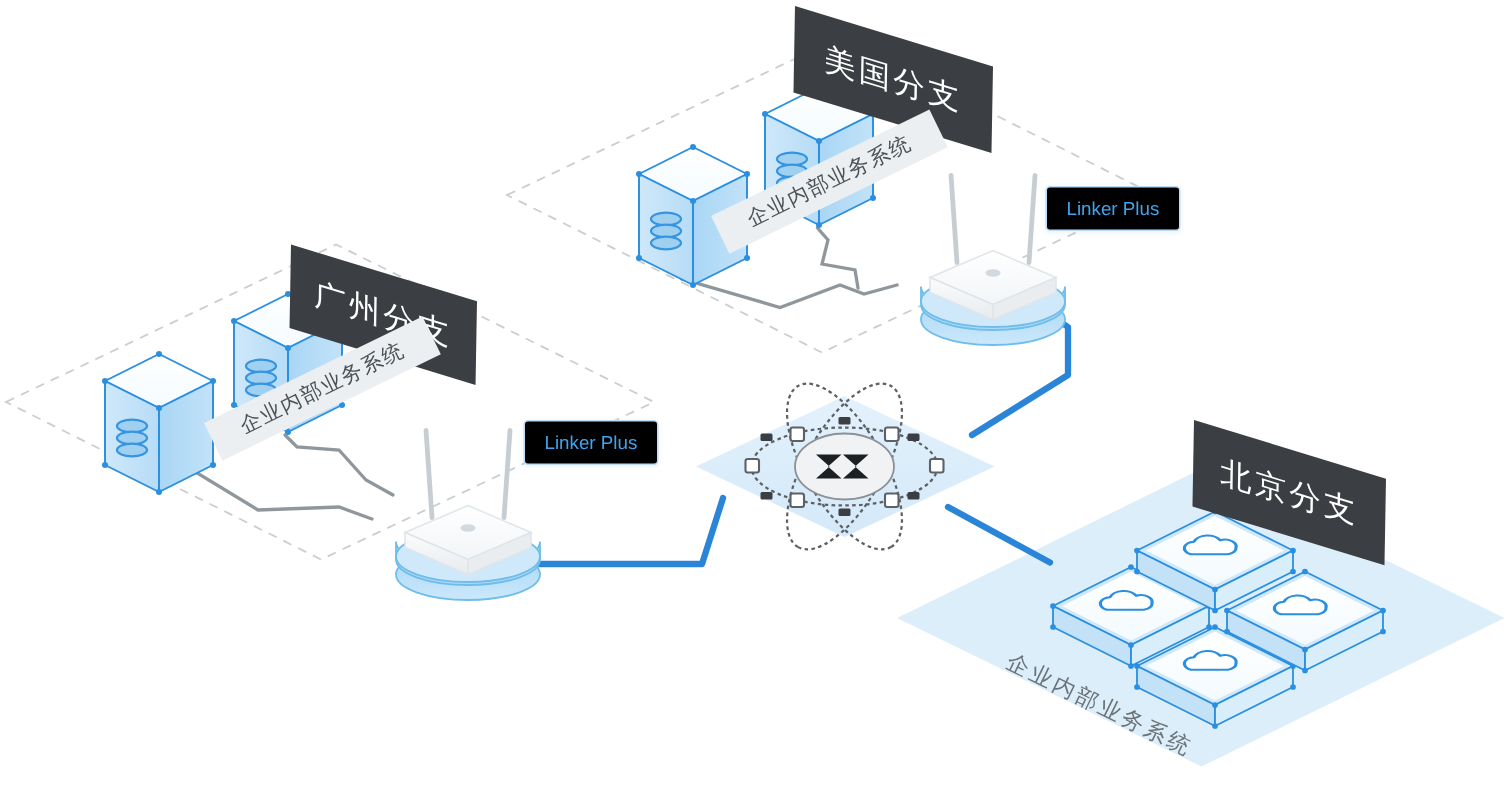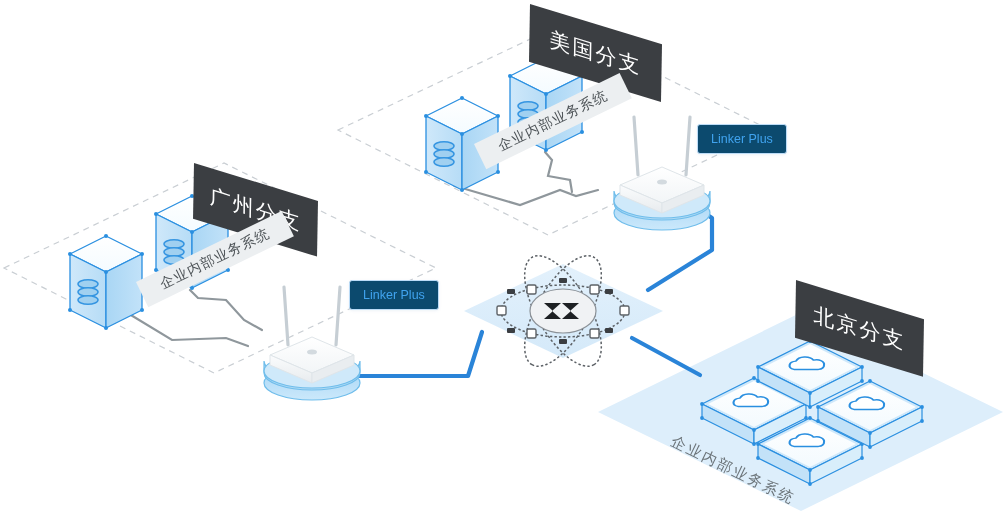--- a/index.html
+++ b/index.html
@@ -39,21 +39,21 @@
     font-size:14px;
     letter-spacing:1px;
     white-space:nowrap;
     display:flex;
     align-items:center;
     justify-content:center;
     transform-origin:0 0;
   }
   .badge{
     position:absolute;
-    background:#0c4a6e;
+    background:#000000;
     border:1px solid #bcdcf7;
     border-radius:3px;
     color:#40a3ef;
     font-size:12.5px;
     padding:7px 13px;
     white-space:nowrap;
     box-shadow:0 1px 3px rgba(90,140,180,.10);
   }
   .flat-label{
     position:absolute;

